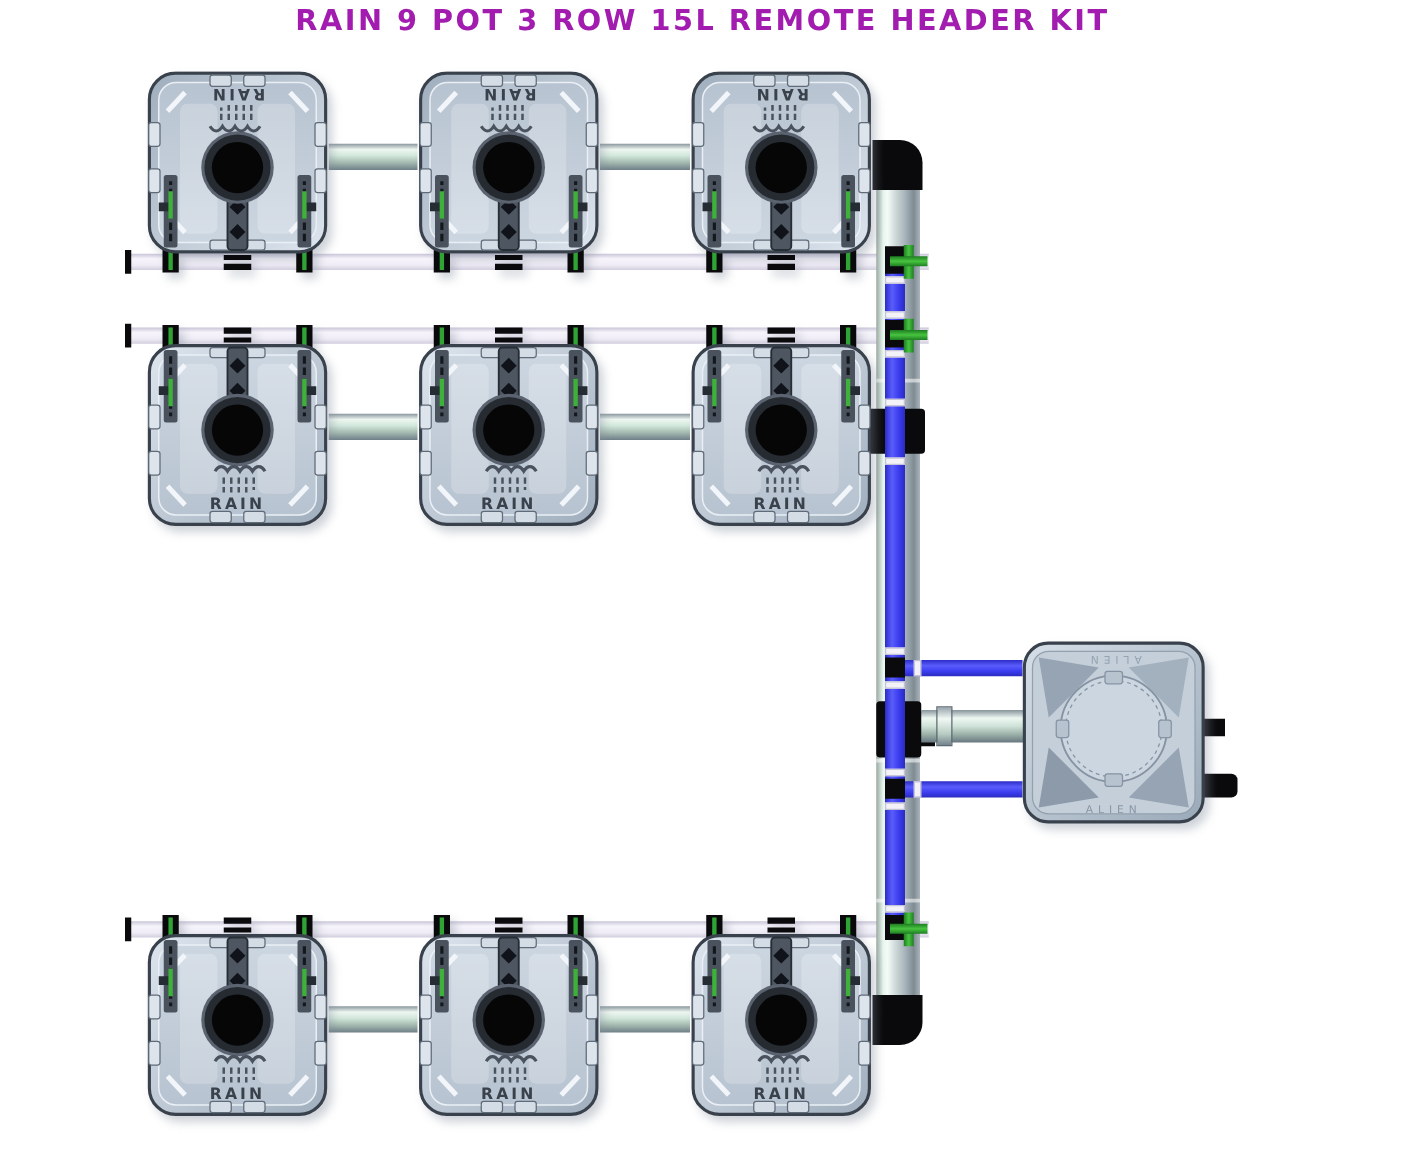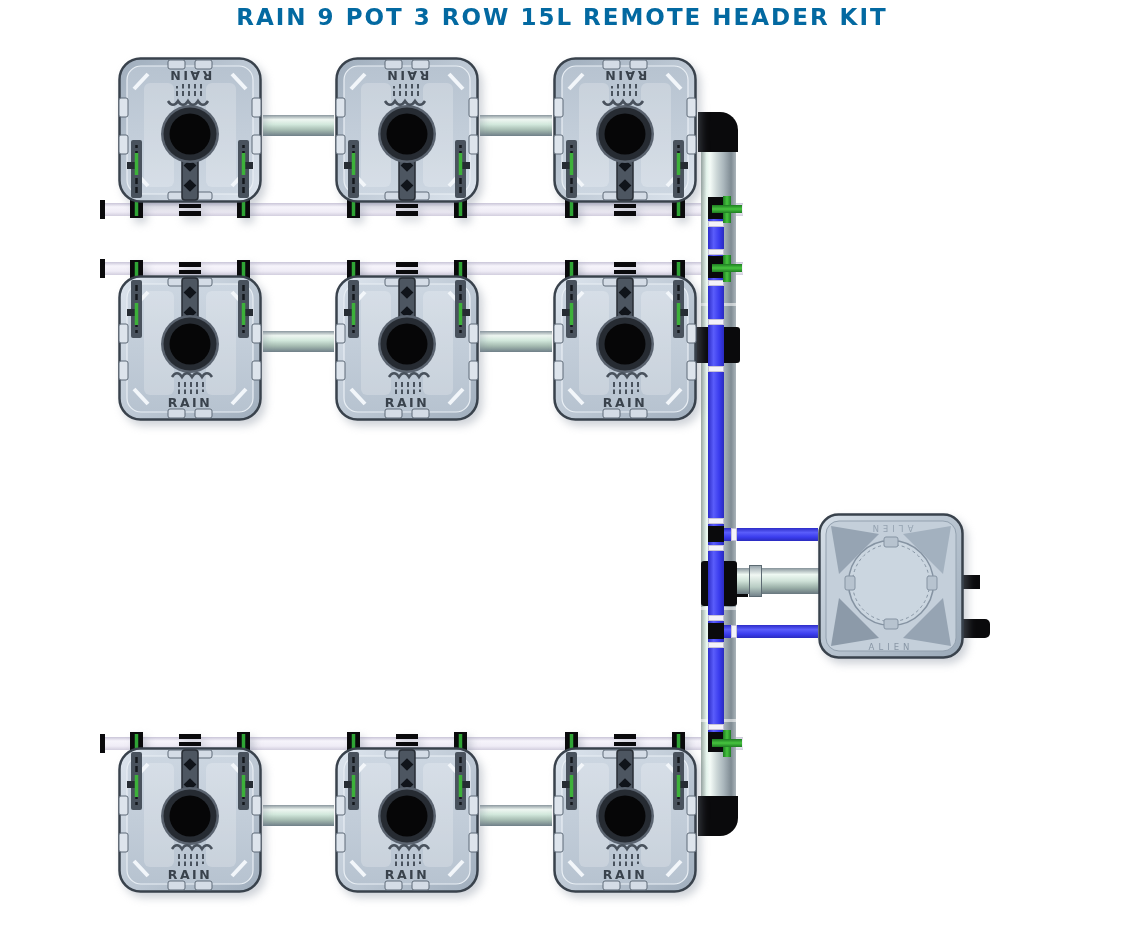--- a/index.html
+++ b/index.html
@@ -1,20 +1,20 @@
 <!DOCTYPE html>
 <html><head>
 <meta charset="utf-8">
 <style>
   html,body{margin:0;padding:0;background:#ffffff;}
   .stage{position:relative;width:1124px;height:930px;background:#ffffff;overflow:hidden;
          font-family:"DejaVu Sans",sans-serif;}
   .abs{position:absolute;box-sizing:border-box;}
   .title{position:absolute;top:4px;left:0;width:100%;text-align:center;
-         font-weight:bold;font-size:23px;letter-spacing:2px;color:#0369a1;white-space:nowrap;}
+         font-weight:bold;font-size:23px;letter-spacing:2px;color:#a21caf;white-space:nowrap;}
   
   .pipe-feed{height:21px;background:linear-gradient(180deg,#8a979e 0%,#eef6f1 22%,#d2e8dc 45%,#a4bab0 72%,#6f7f88 100%);}
   .pipe-drain{height:13px;background:linear-gradient(180deg,#c9c5d8 0%,#f6f4fb 30%,#efecf6 70%,#d2cede 100%);}
   .drain-cap{width:5px;height:19px;background:#0a0a0c;}
   .pipe-vert{width:35px;background:linear-gradient(90deg,#9aa8a2 0%,#e7f6ee 16%,#f4fbf7 26%,#ccd7d7 45%,#a9b5bb 65%,#7f8b93 86%,#aab4ba 100%);}
   .seam{width:35px;height:3px;background:rgba(255,255,255,.55);}
   .pipe-blue-v{width:16px;background:linear-gradient(90deg,#2c2cc8,#5a5dfb 35%,#3a3cee 70%,#2a2bbf);}
   .pipe-blue-h{height:13px;background:linear-gradient(180deg,#2c2cc8,#5a5dfb 35%,#3a3cee 70%,#2a2bbf);}
   .fit-black{background:#0a0a0c;}
   .elbow-tr{border-radius:0 18px 0 0;}

